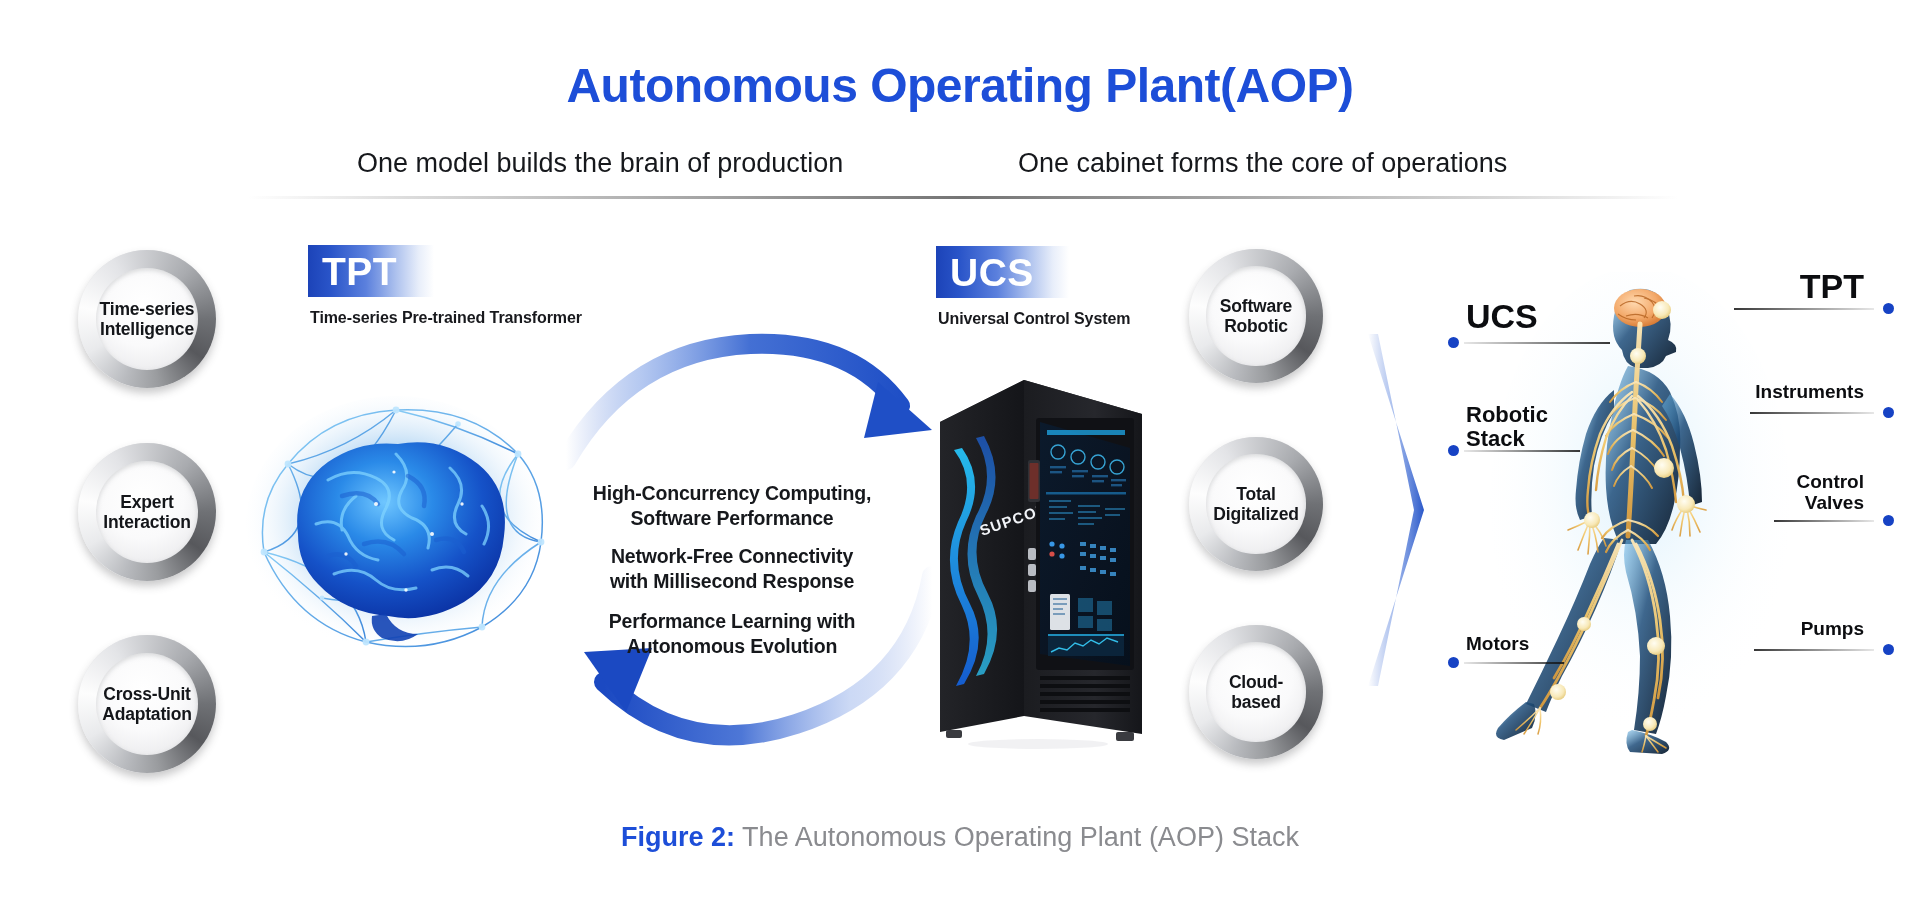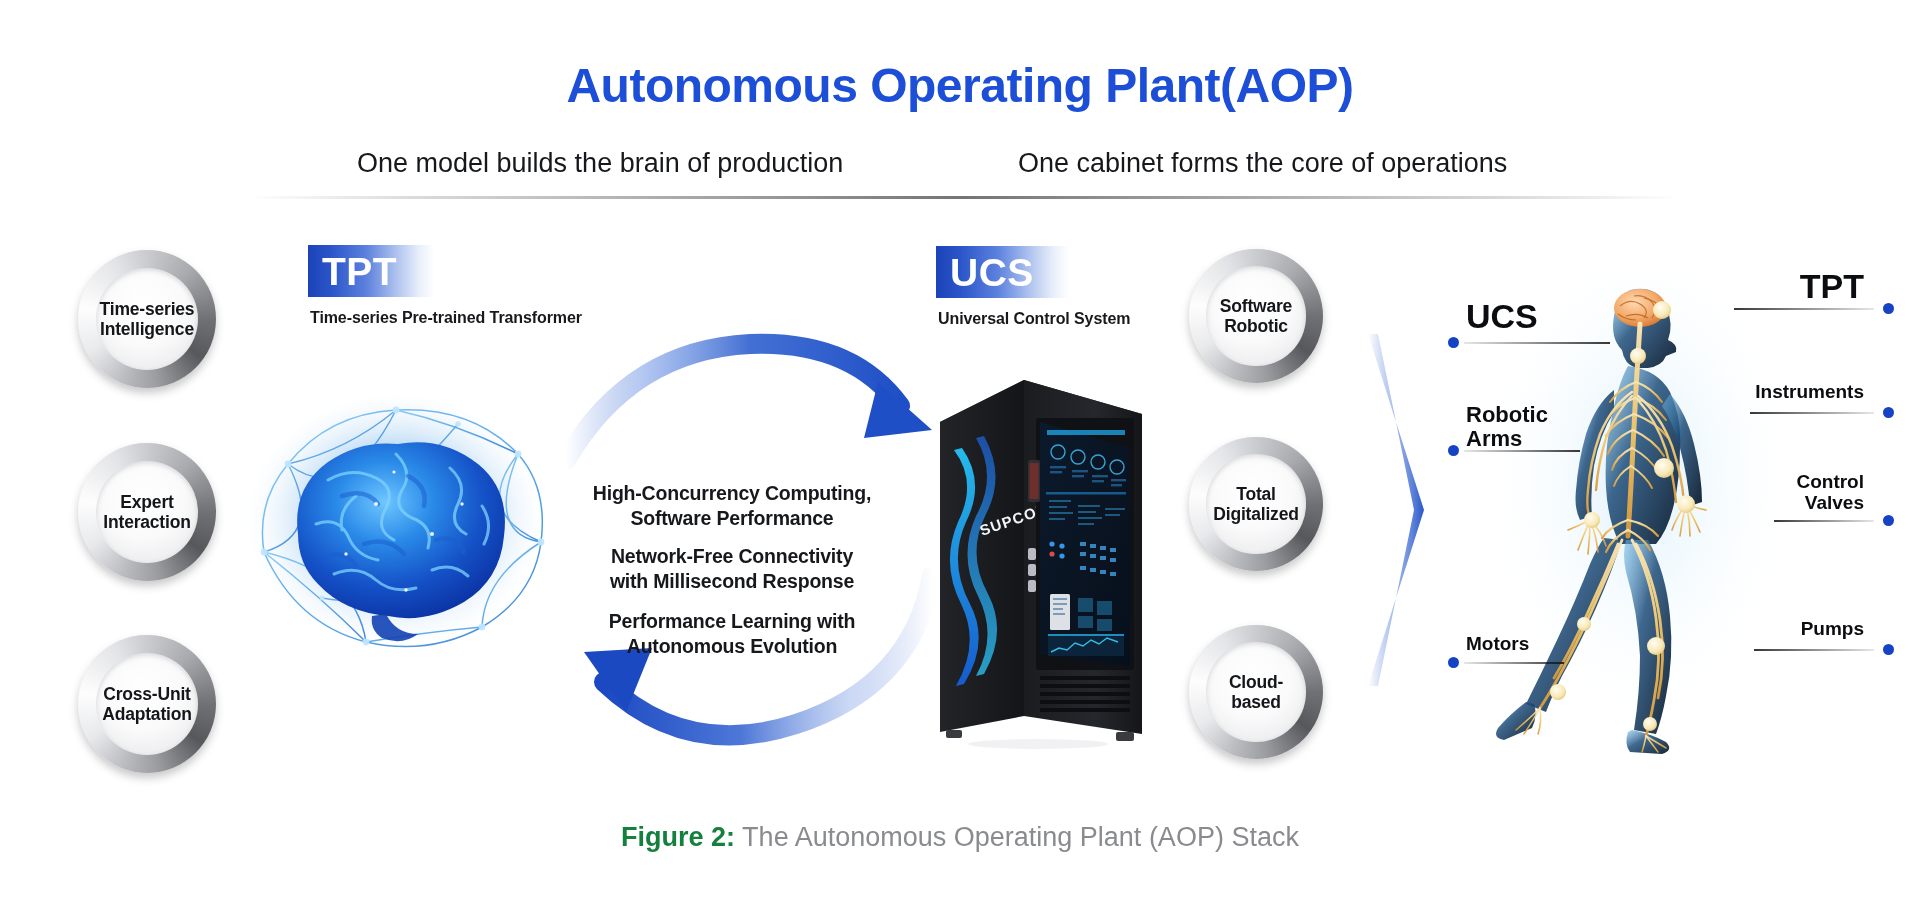--- a/index.html
+++ b/index.html
@@ -115,21 +115,21 @@
     background:linear-gradient(to right, rgba(20,20,20,.1), rgba(20,20,20,.85));
   }
   .anno .aline.rev{ background:linear-gradient(to left, rgba(20,20,20,.1), rgba(20,20,20,.85)); }
   .anno .adot{ position:absolute; width:11px; height:11px; border-radius:50%; background:#1642c4; }
 
   
   .caption{
     position:absolute; left:0; top:822px; width:1920px; text-align:center;
     font-size:27px; color:#8a8b8f; white-space:nowrap;
   }
-  .caption b{ color:#15803d; font-weight:700; }
+  .caption b{ color:#1d4ed8; font-weight:700; }
 </style>
 </head>
 <body>
 
 <div id="stage">
 
   <div class="title">Autonomous Operating Plant(AOP)</div>
   <div class="sub left">One model builds the brain of production</div>
   <div class="sub right">One cabinet forms the core of operations</div>
   <div class="divider"></div>
@@ -619,21 +619,21 @@
 
   <div class="anno" style="left:1448px; top:298px; width:180px; height:50px;">
     <div class="atxt" style="left:18px; top:0; font-size:34px; font-weight:700;">UCS</div>
     <div class="aline" style="left:16px; top:44px; width:146px;"></div>
     <div class="adot" style="left:0px; top:39px;"></div>
   </div>
 
   <div class="anno" style="left:1448px; top:403px; width:180px; height:54px;">
     <div class="atxt" style="left:18px; top:0; font-size:22px;">
         <div>Robotic</div>
-        <div>Arms</div>
+        <div>Stack</div>
       </div>
     <div class="aline" style="left:16px; top:47px; width:116px;"></div>
     <div class="adot" style="left:0px; top:42px;"></div>
   </div>
 
   <div class="anno" style="left:1448px; top:634px; width:180px; height:36px;">
     <div class="atxt" style="left:18px; top:0; font-size:19px;">Motors</div>
     <div class="aline" style="left:16px; top:28px; width:100px;"></div>
     <div class="adot" style="left:0px; top:23px;"></div>
   </div>

